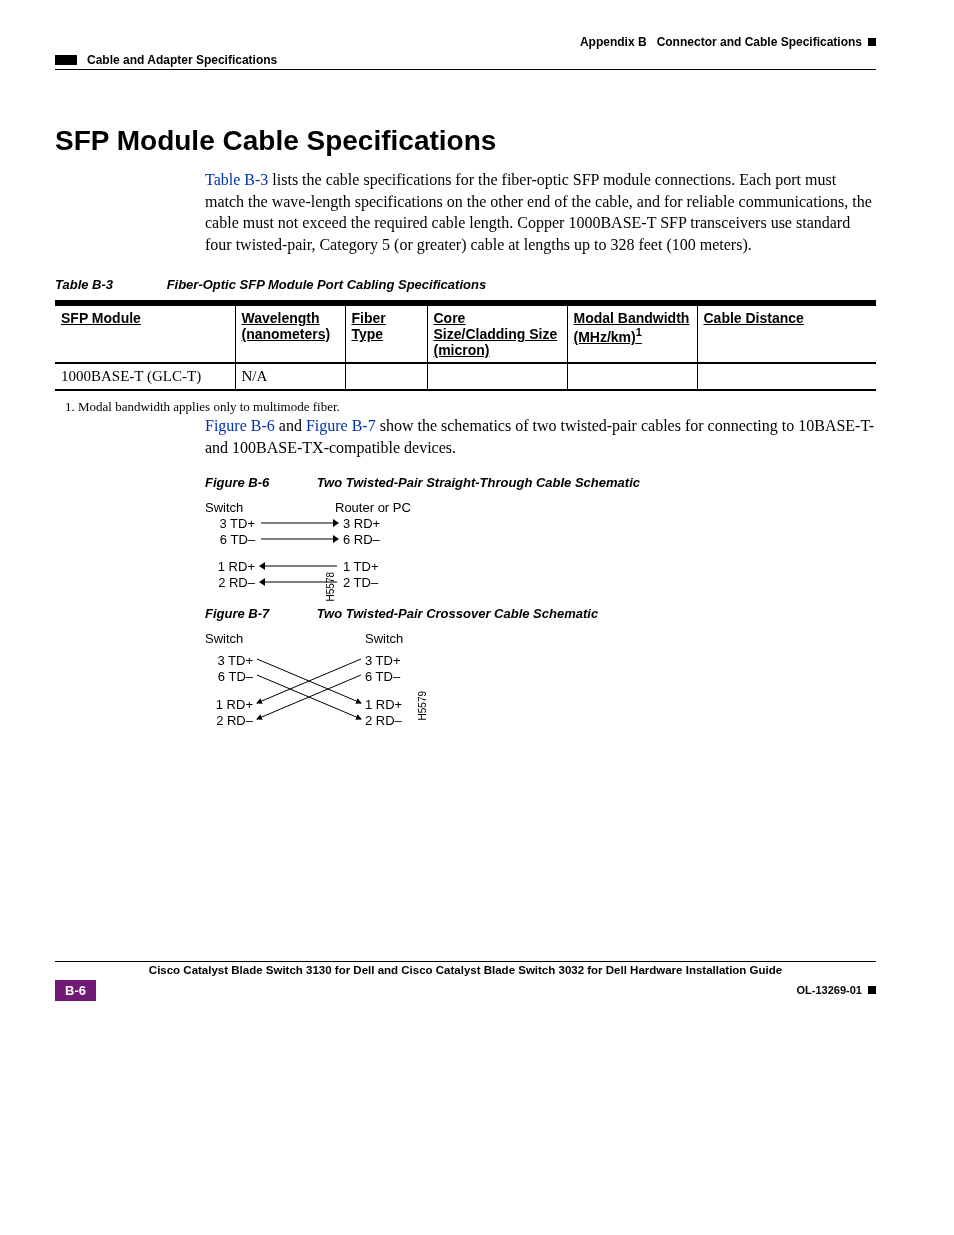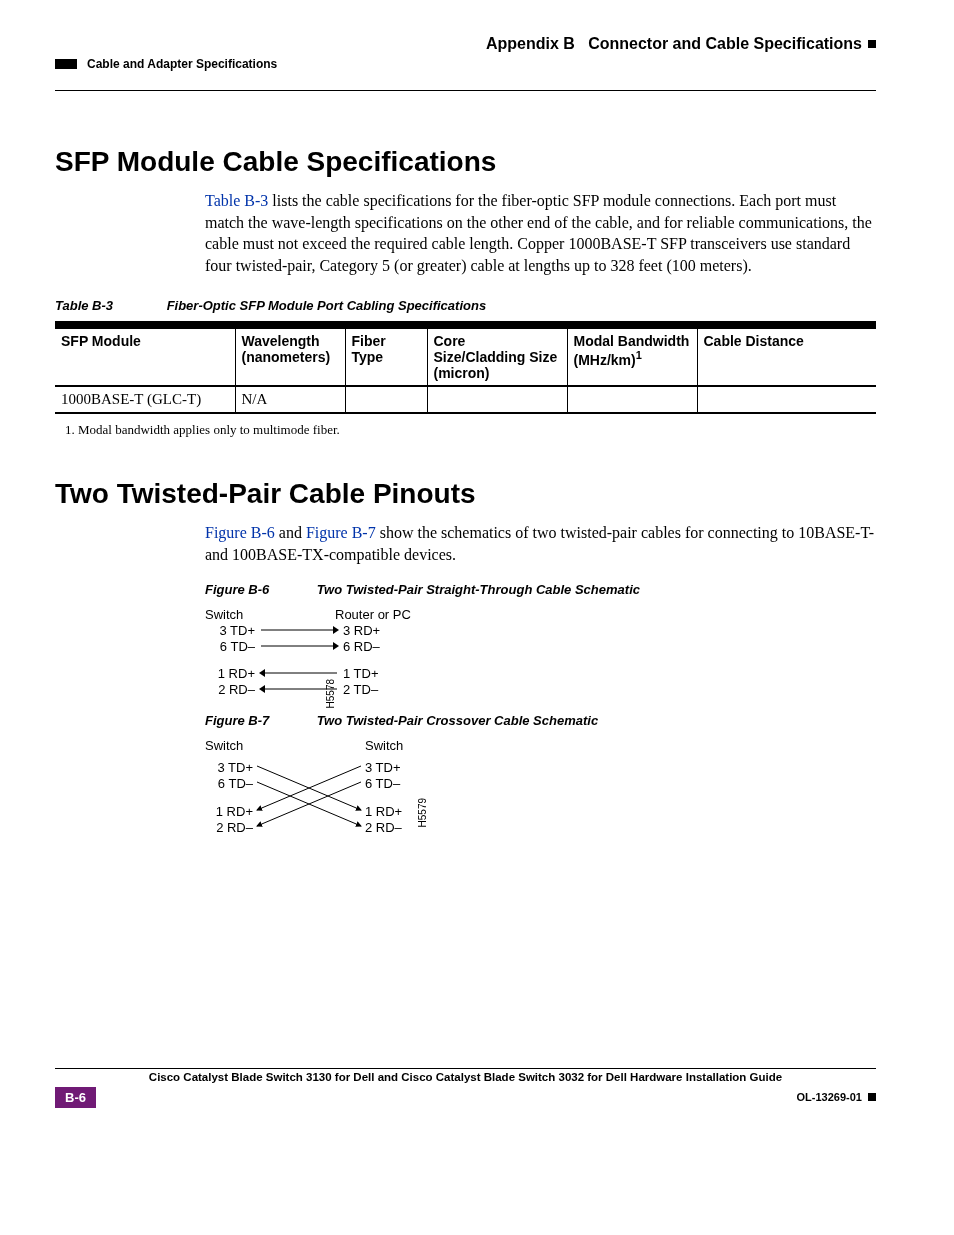--- a/index.html
+++ b/index.html
@@ -14,33 +14,33 @@
     padding: 35px 78px 30px 55px;
     position: relative;
     box-sizing: border-box;
   }
   .top-header {
     display: flex;
     justify-content: flex-end;
     align-items: center;
     font-family: Arial, Helvetica, sans-serif;
     font-weight: bold;
-    font-size: 16px;
+    font-size: 12px;
   }
   .top-header .marker {
     width: 8px;
     height: 8px;
     background: #000;
     margin-left: 6px;
   }
   .sub-header-row {
     display: flex;
     align-items: center;
     border-bottom: 1px solid #000;
-    padding-bottom: 19px;
+    padding-bottom: 2px;
     margin-top: 4px;
     margin-left: 0;
   }
   .sub-header-row .marker-left {
     width: 22px;
     height: 10px;
     background: #000;
     margin-right: 10px;
   }
   .sub-header-row .sub-title {
@@ -79,22 +79,23 @@
     padding: 4px 6px;
     border-left: 1px solid #000;
     vertical-align: top;
     white-space: pre-line;
   }
   table.spec th:first-child, table.spec td:first-child { border-left: none; }
   table.spec thead th {
     font-family: Arial, Helvetica, sans-serif;
     font-weight: bold;
     font-size: 14px;
-    border-top: 8px solid #000000;
+    border-top: 6px solid #000000;
     border-bottom: 2px solid #000;
+    text-decoration: underline;
   }
   table.spec tbody tr.last td { border-bottom: 2px solid #000; }
   table.spec tbody tr + tr td { border-top: 6px solid #14b8a6; }
   .th-sup { font-size: 11px; vertical-align: super; }
   .footnote {
     font-size: 13px;
     margin: 8px 0 0 10px;
   }
   .fig-caption {
     font-family: Arial, Helvetica, sans-serif;
@@ -216,21 +217,20 @@
         <td>N/A</td>
         <td></td>
         <td></td>
         <td></td>
         <td></td>
       </tr>
     </tbody>
   </table>
   <div class="footnote">1. Modal bandwidth applies only to multimode fiber.</div>
 
-  <h1 class="section second">Two Twisted-Pair Cable Pinouts</h1>
 
   <p class="para">
     <span class="link">Figure B-6</span><span> and </span><span class="link">Figure B-7</span><span> show the schematics of two twisted-pair cables for connecting to 10BASE-T- and 100BASE-TX-compatible devices.</span>
   </p>
 
   <div class="fig-caption">
     <span class="cap-num">Figure B-6</span>
     <span>Two Twisted-Pair Straight-Through Cable Schematic</span>
   </div>
   <div class="schematic">

